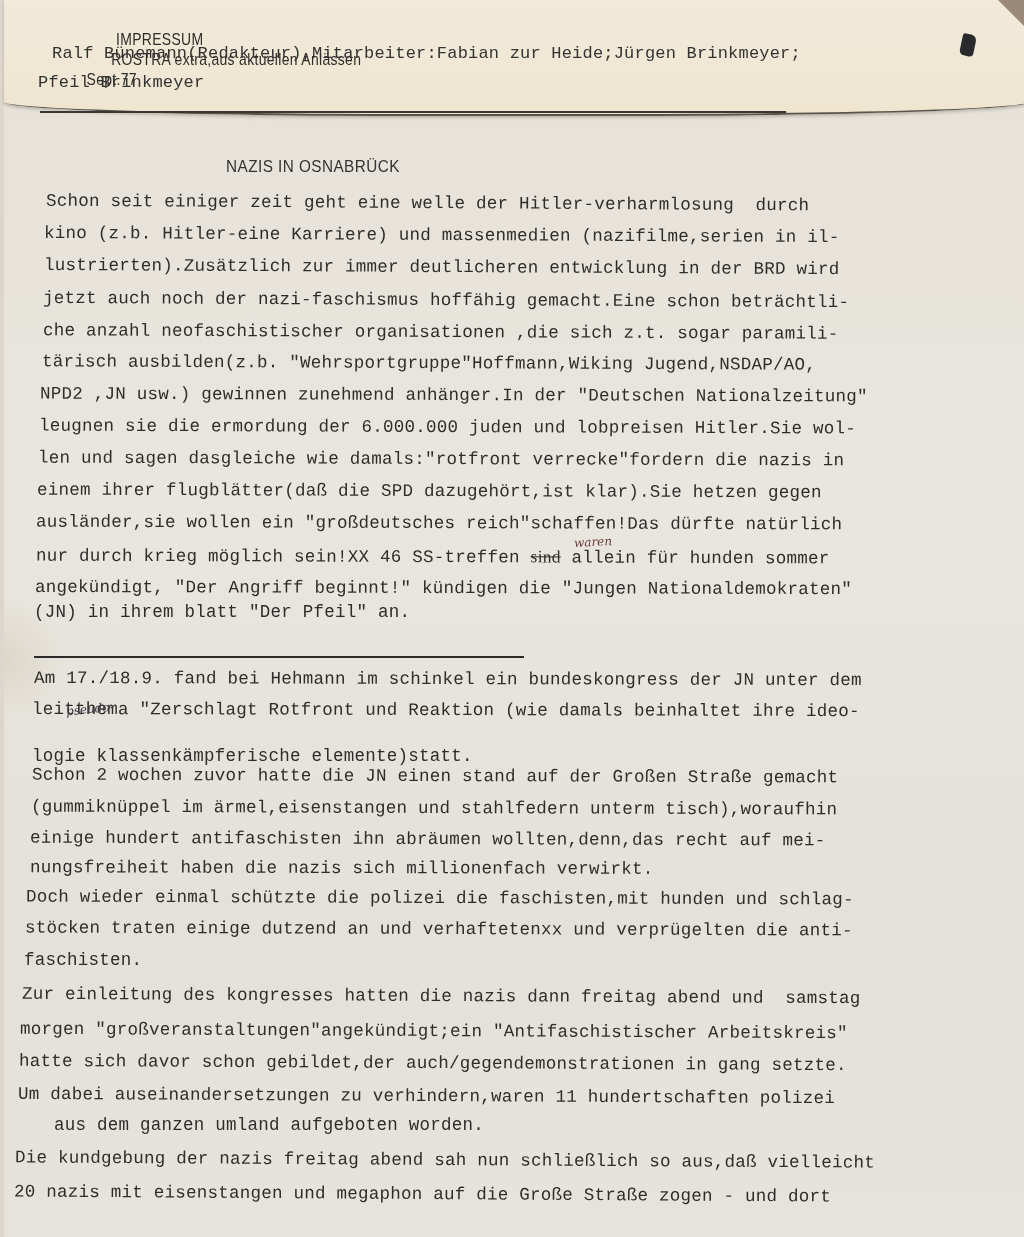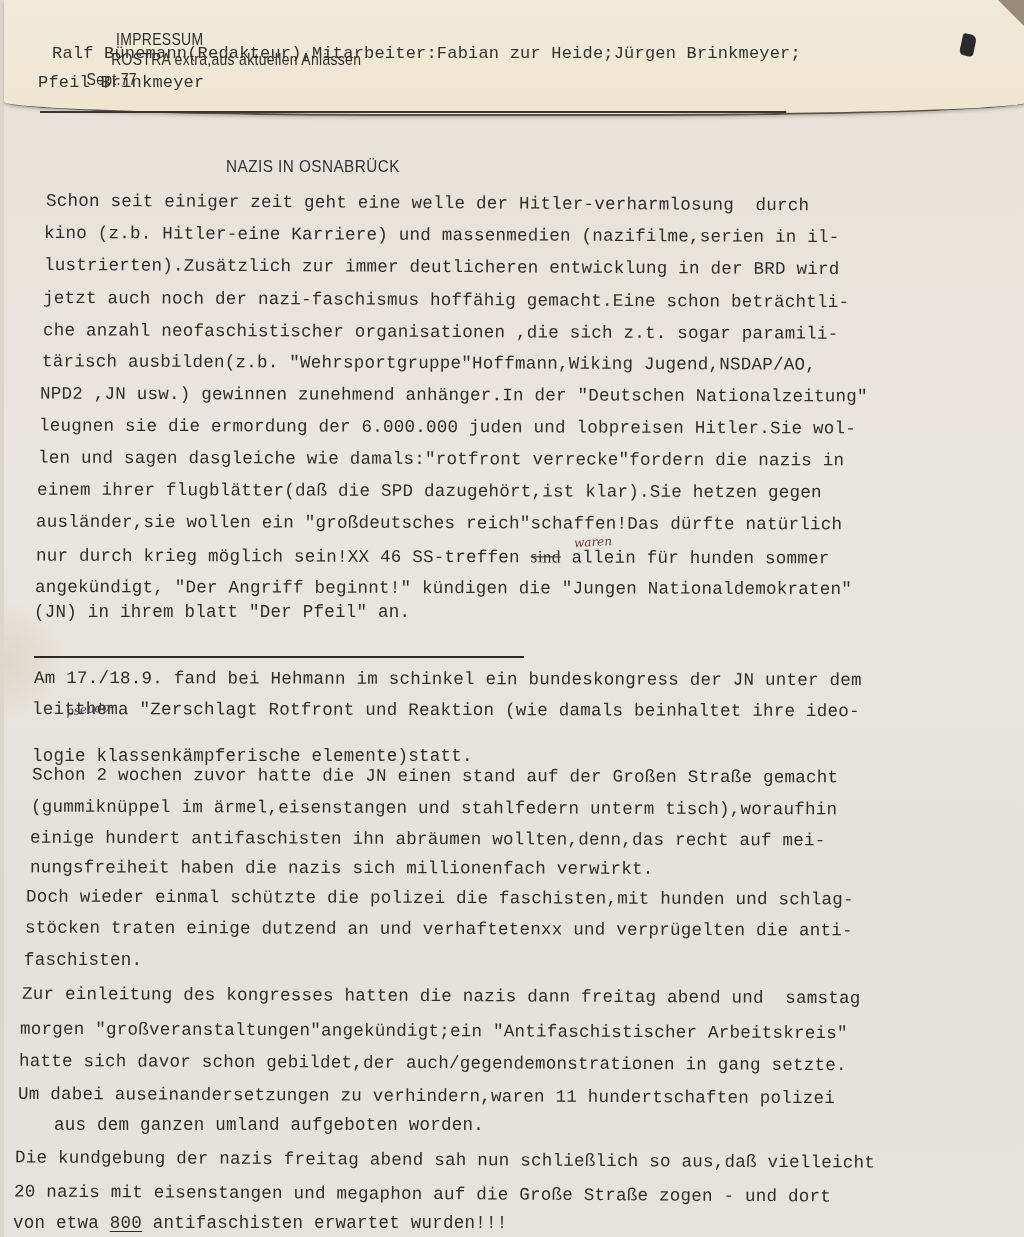--- a/index.html
+++ b/index.html
@@ -131,14 +131,13 @@
   <div class="line" style="left:20px;top:950px;text-align:right;">faschisten.</div>
 
   <div class="line" style="left:18px;top:986px;transform:rotate(0.3deg);">Zur einleitung des kongresses hatten die nazis dann freitag abend und  samstag</div>
   <div class="line" style="left:16px;top:1021px;transform:rotate(0.3deg);">morgen "großveranstaltungen"angekündigt;ein "Antifaschistischer Arbeitskreis"</div>
   <div class="line" style="left:15px;top:1053px;transform:rotate(0.3deg);">hatte sich davor schon gebildet,der auch/gegendemonstrationen in gang setzte.</div>
   <div class="line" style="left:14px;top:1086px;transform:rotate(0.3deg);">Um dabei auseinandersetzungen zu verhindern,waren 11 hundertschaften polizei</div>
   <div class="line" style="left:13px;top:1115px;margin-left:37px;">aus dem ganzen umland aufgeboten worden.</div>
 
   <div class="line" style="left:11px;top:1150px;transform:rotate(0.35deg);">Die kundgebung der nazis freitag abend sah nun schließlich so aus,daß vielleicht</div>
   <div class="line" style="left:10px;top:1184px;transform:rotate(0.35deg);">20 nazis mit eisenstangen und megaphon auf die Große Straße zogen - und dort</div>
-  <div class="line" style="left:9px;top:1213px;"><span>von etwa </span><span class="underline-num">800</span><span> antifaschisten erwartet wurden!!!</span></div>
 </div>
 
 </body></html>

